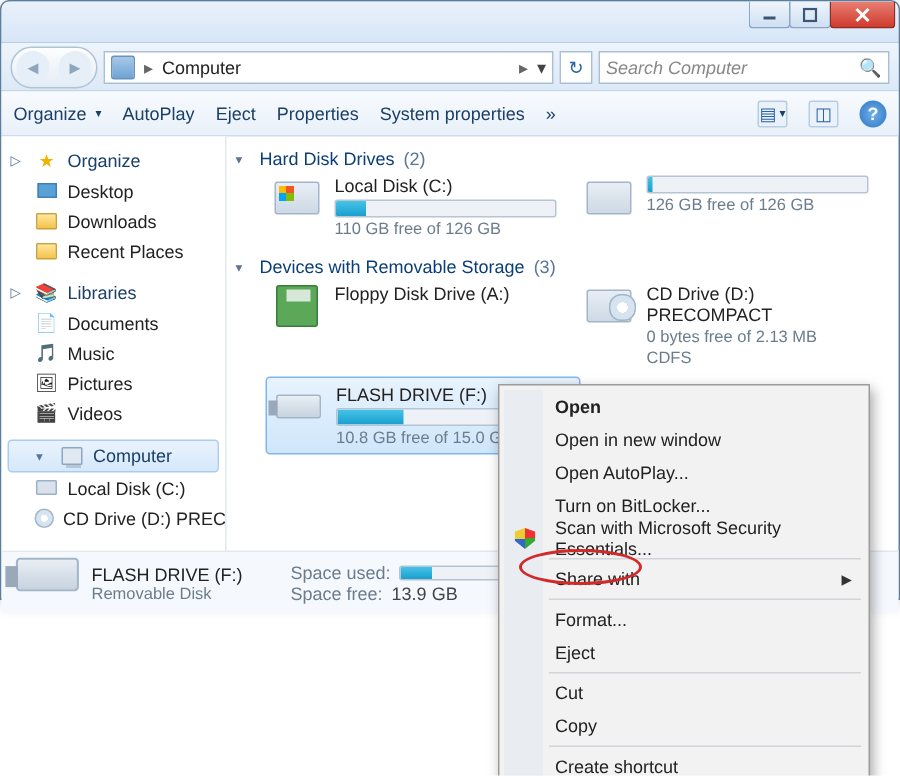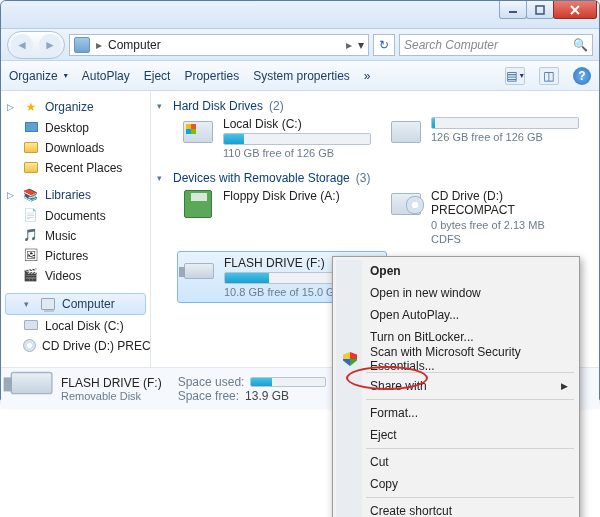--- a/index.html
+++ b/index.html
@@ -59,21 +59,21 @@
   .flash { width:30px;height:16px;background:linear-gradient(#e8eef4,#c7d3df);border:1px solid #a3b5c8;border-radius:2px;position:relative; }
   .flash::before{content:"";position:absolute;left:-6px;top:3px;width:6px;height:10px;background:#9aa9b9; }
   .cdrom { width:30px;height:22px;background:linear-gradient(#e8eef4,#cdd9e5);border:1px solid #a3b5c8;border-radius:2px;position:relative; }
   .cdrom::after{content:"";position:absolute;right:-4px;top:2px;width:16px;height:16px;border:1px solid #a5b5c6;border-radius:8px;background:radial-gradient(circle,#fff 30%, #d6e3f0 31%, #d6e3f0 100%);}
   .tile-sel { border: 1px solid #7fb7ec; background: linear-gradient(#e8f3fd,#cfe6fb); border-radius: 3px; padding: 4px; margin: -4px; width: 210px; }
   .details { height: 42px; border-top: 1px solid #e2e8ef; background: #f5f9fd; display: flex; align-items: center; padding: 4px 10px; gap: 10px; }
   .details .big-ico { width: 40px; height: 28px; }
   .details-col1 { display: flex; flex-direction: column; }
   .details-name { color: #222; }
   .details-type { color: #6b7c8d; font-size: 11px; }
-  .details-col2 { display: flex; flex-direction: column; font-size: 11px; color: #444; margin-left: 6px; }
+  .details-col2 { display: flex; flex-direction: column; font-size: 11px; color: #444; margin-left: 22px; }
   .details-col2 .row { display: flex; gap: 6px; align-items: center; }
   .details-col2 .lbl { color: #6b7c8d; }
   .minibar { width: 76px; height: 10px; border:1px solid #b6c4d3; background:#eef2f6; border-radius:2px; overflow:hidden; }
   .minibar .fill { height:100%; background:linear-gradient(#46c3e8,#1a9fcf); }
   
   .ctx { position: absolute; left: 332px; top: 256px; width: 248px; background: #f2f2f2; border: 1px solid #9c9c9c; box-shadow: 2px 3px 8px rgba(0,0,0,.35); padding: 3px; z-index: 50; }
   .ctx .strip { position: absolute; left: 3px; top: 3px; bottom: 3px; width: 26px; background: #e9ecf1; }
   .ctx .mi { position: relative; height: 22px; display: flex; align-items: center; padding-left: 34px; color: #222; }
   .ctx .mi.bold { font-weight: bold; }
   .ctx .mi .arrow { margin-left: auto; margin-right: 8px; font-size: 9px; color: #333; }

